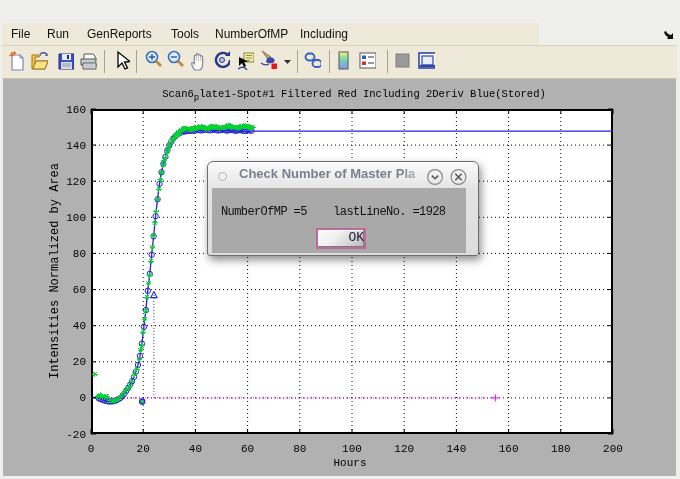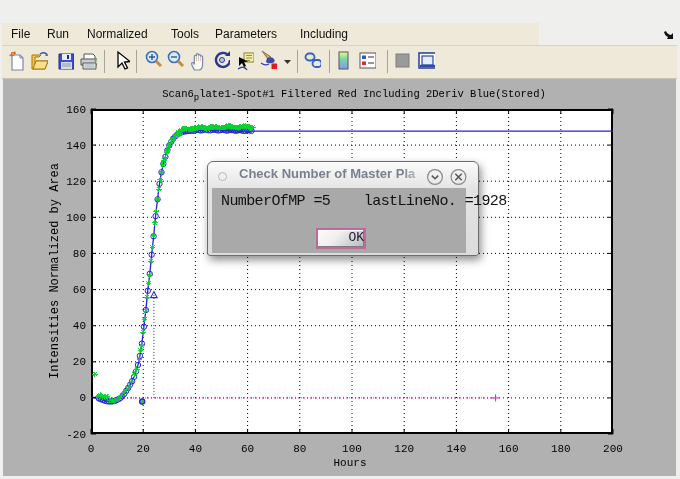--- a/index.html
+++ b/index.html
@@ -9,30 +9,30 @@
 .menubar{position:absolute;left:2px;top:23px;width:537px;height:23px;background:#eee9d8;font-size:12px;color:#111}
 .menubar span{position:absolute;top:4px}
 .mline{position:absolute;left:2px;top:45px;width:675px;height:1px;background:#d8d3c0}
 .toolbar{position:absolute;left:2px;top:46px;width:675px;height:32px;background:#eee9d8;border-bottom:1px solid #c9c4b2}
 .figure{position:absolute;left:3px;top:79px;width:673px;height:397px;background:#b1b1b1}
 .axes{position:absolute;left:88px;top:30px;width:522px;height:325px;background:#fff;border:2px solid #000;box-sizing:border-box}
 svg.plot{position:absolute;left:0;top:0}
 .dlg{position:absolute;left:207px;top:161px;width:272px;height:95px;background:linear-gradient(#fbfbfb,#e3e3e3 30%,#dcdcdc);border:1px solid #6d6d6d;border-radius:6px 6px 3px 3px;box-sizing:border-box;box-shadow:2px 4px 9px rgba(0,0,0,0.45)}
 .dlg .dtitle{position:absolute;left:31px;top:4px;width:192px;overflow:hidden;font-size:13px;font-weight:bold;color:#78818e;white-space:nowrap;-webkit-mask-image:linear-gradient(90deg,#000 85%,transparent 99%);mask-image:linear-gradient(90deg,#000 85%,transparent 99%)}
 .dlg .body{position:absolute;left:4px;top:26px;width:254px;height:65px;background:#a9a9a9}
-.dlg .msg{position:absolute;left:9px;top:5px;font-family:"Liberation Mono",monospace;font-size:15px;letter-spacing:-0.6px;color:#111;white-space:pre}
+.dlg .msg{position:absolute;left:9px;top:17px;font-family:"Liberation Mono",monospace;font-size:12px;letter-spacing:-0.6px;color:#111;white-space:pre}
 .okbtn{position:absolute;left:104px;top:40px;width:50px;height:21px;background:linear-gradient(135deg,#fbfbfb,#efefef 40%,#b9b9b9);border:2px solid #bd6b9b;box-sizing:border-box;text-align:right;font-family:"Liberation Mono",monospace;font-size:13px;color:#1a1a33;line-height:16px;letter-spacing:0px;box-shadow:inset -1px -1px 0 #7e7e7e,inset 1px 1px 0 #fdfdfd}
 </style></head><body>
 <div class="win">
   <div class="menubar">
     <span style="left:9px">File</span>
       <span style="left:45px">Run</span>
-      <span style="left:85px">Normalized</span>
+      <span style="left:85px">GenReports</span>
       <span style="left:169px">Tools</span>
-      <span style="left:213px">Parameters</span>
+      <span style="left:213px">NumberOfMP</span>
       <span style="left:298px">Including</span>
     <svg style="position:absolute;left:661px;top:7px" width="12" height="10" viewBox="0 0 12 10">
         <path d="M1 2 Q2 6 5 7 L4 9 L10 9 L10 3 L8 5 Q4 4 3 1 Z" fill="#111"></path>
       </svg>
   </div>
   <div class="mline"></div>
   <div class="toolbar">
       <svg style="position:absolute;left:6px;top:3px" width="18" height="26" viewBox="0 0 18 26">
         <path d="M4 6h8l3 3v12H4z" fill="#fff" stroke="#7a86b8" stroke-width="1.2"></path>
         <path d="M12 6l3 3h-3z" fill="#cdd6ee" stroke="#7a86b8" stroke-width="1"></path>

